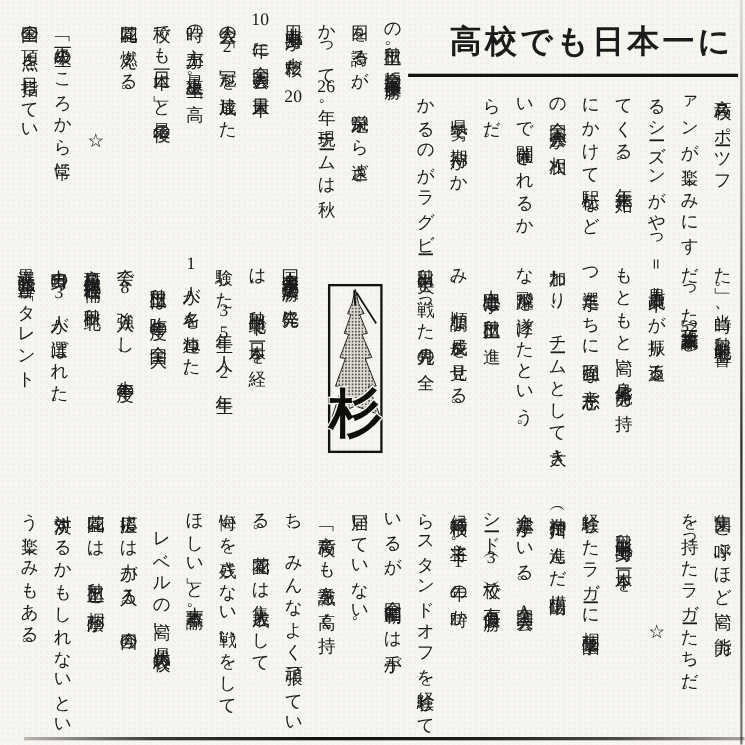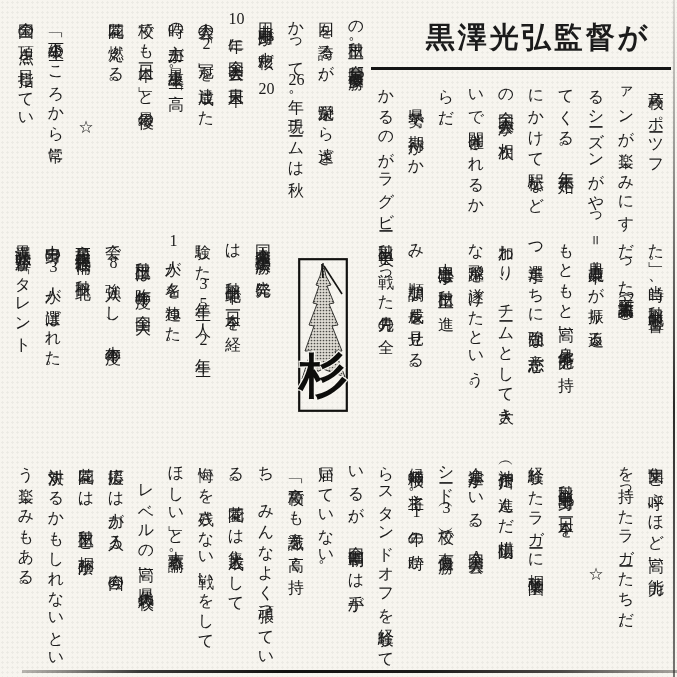--- a/index.html
+++ b/index.html
@@ -69,21 +69,21 @@
     background:linear-gradient(to bottom,
       rgba(60,60,58,0.15) 0%, rgba(40,40,38,0.55) 30%, #2a2a28 60%, rgba(35,35,33,0.6) 100%);
   }
 </style>
 </head>
 <body>
 
 <div class="page">
 
   <div class="headline-box">
-    <span class="headline-text">黒澤光弘監督が</span>
+    <span class="headline-text">高校でも日本一に</span>
   </div>
 
   <div class="region band1-under">
       <div class="col">高校スポーツフ</div>
       <div class="col">ァンが楽しみにす</div>
       <div class="col">るシーズンがやっ</div>
       <div class="col">てくる。年末年始</div>
       <div class="col">にかけて駅伝など</div>
       <div class="col">の全国大会が相次</div>
       <div class="col">いで開催されるか</div>

